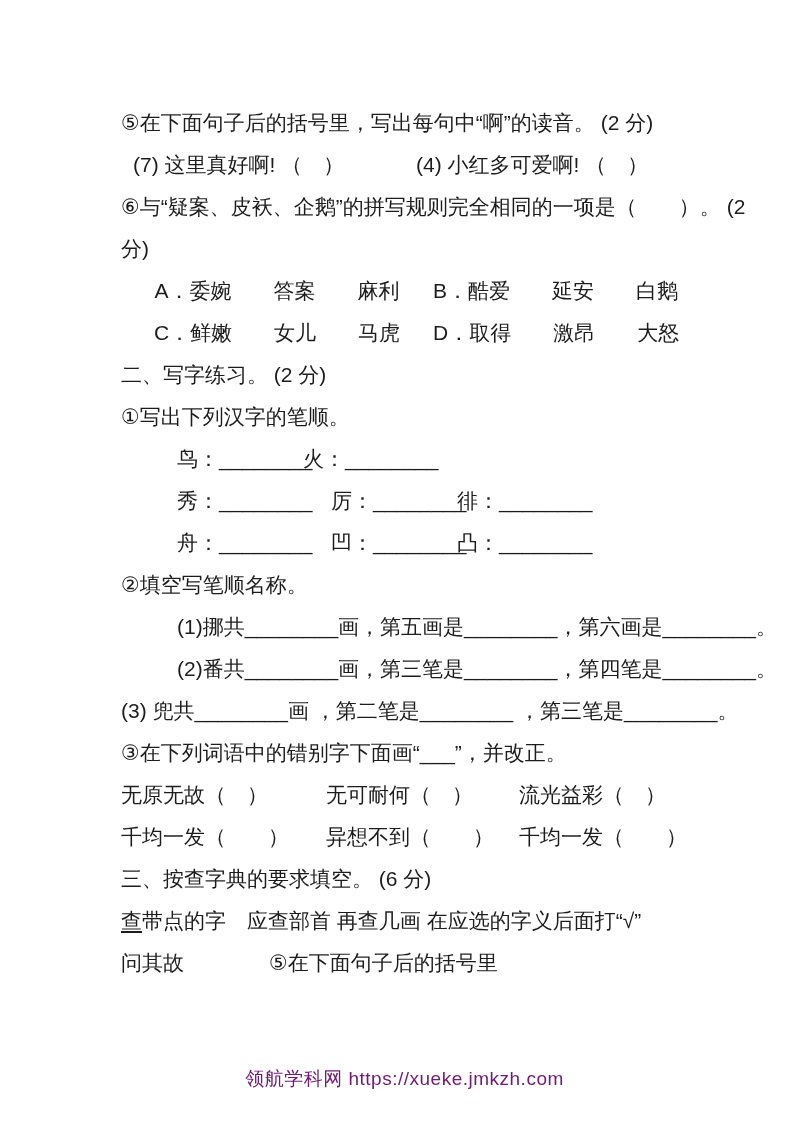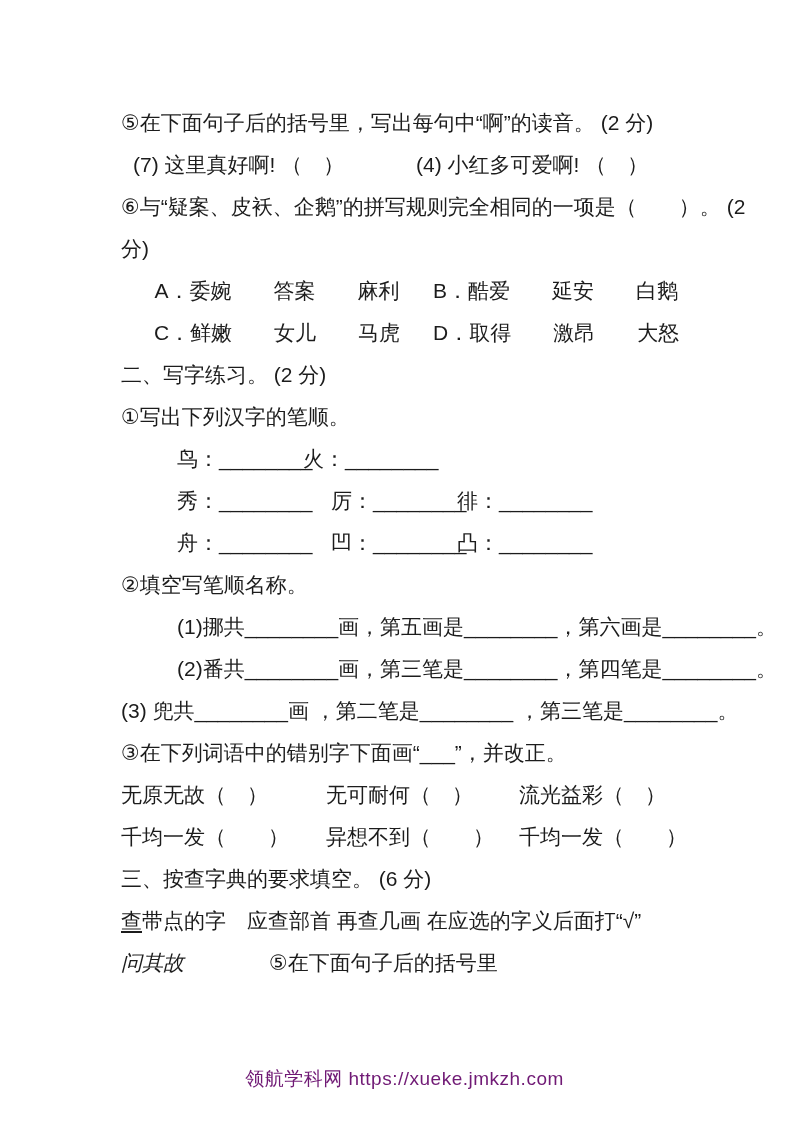--- a/index.html
+++ b/index.html
@@ -22,21 +22,21 @@
   .cols2 .c2 { flex: 1; }
   .optrow .c1 { width: 312px; padding-left: 0; text-align: center; }
   .indent { padding-left: 56px; }
   .stroke-row { display: flex; padding-left: 56px; }
   .stroke-row .sc1 { width: 154px; }
   .stroke-row .sc2 { width: 126px; }
   .w3 { display: flex; align-items: flex-end; }
   .w3 .wc1 { width: 205px; }
   .w3 .wc2 { width: 193px; }
   .w3 .wc3 { flex: 1; }
-  .dict-line .dw { display: inline-block; width: 148px; font-style: italic; }
+  .dict-line .dw { display: inline-block; width: 148px; }
   .u-char { text-decoration: underline; text-underline-offset: 3px; }
   .footer {
     position: absolute; top: 1066px; left: 0; width: 793px;
     text-align: center; font-size: 19px; color: #701a75;
     letter-spacing: 0.5px;
   }
 </style>
 </head>
 <body>
 

